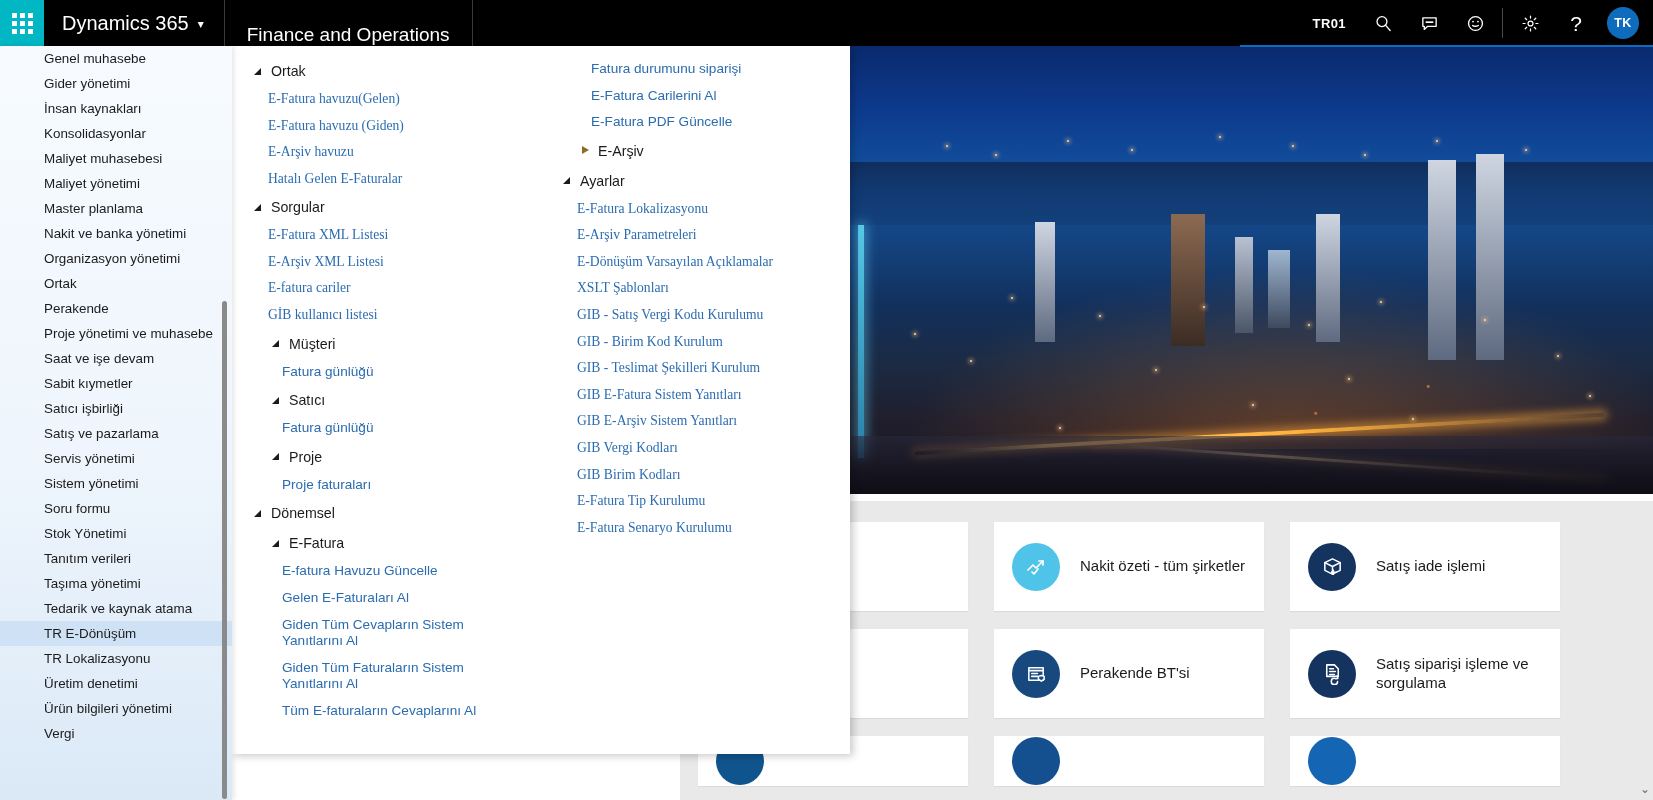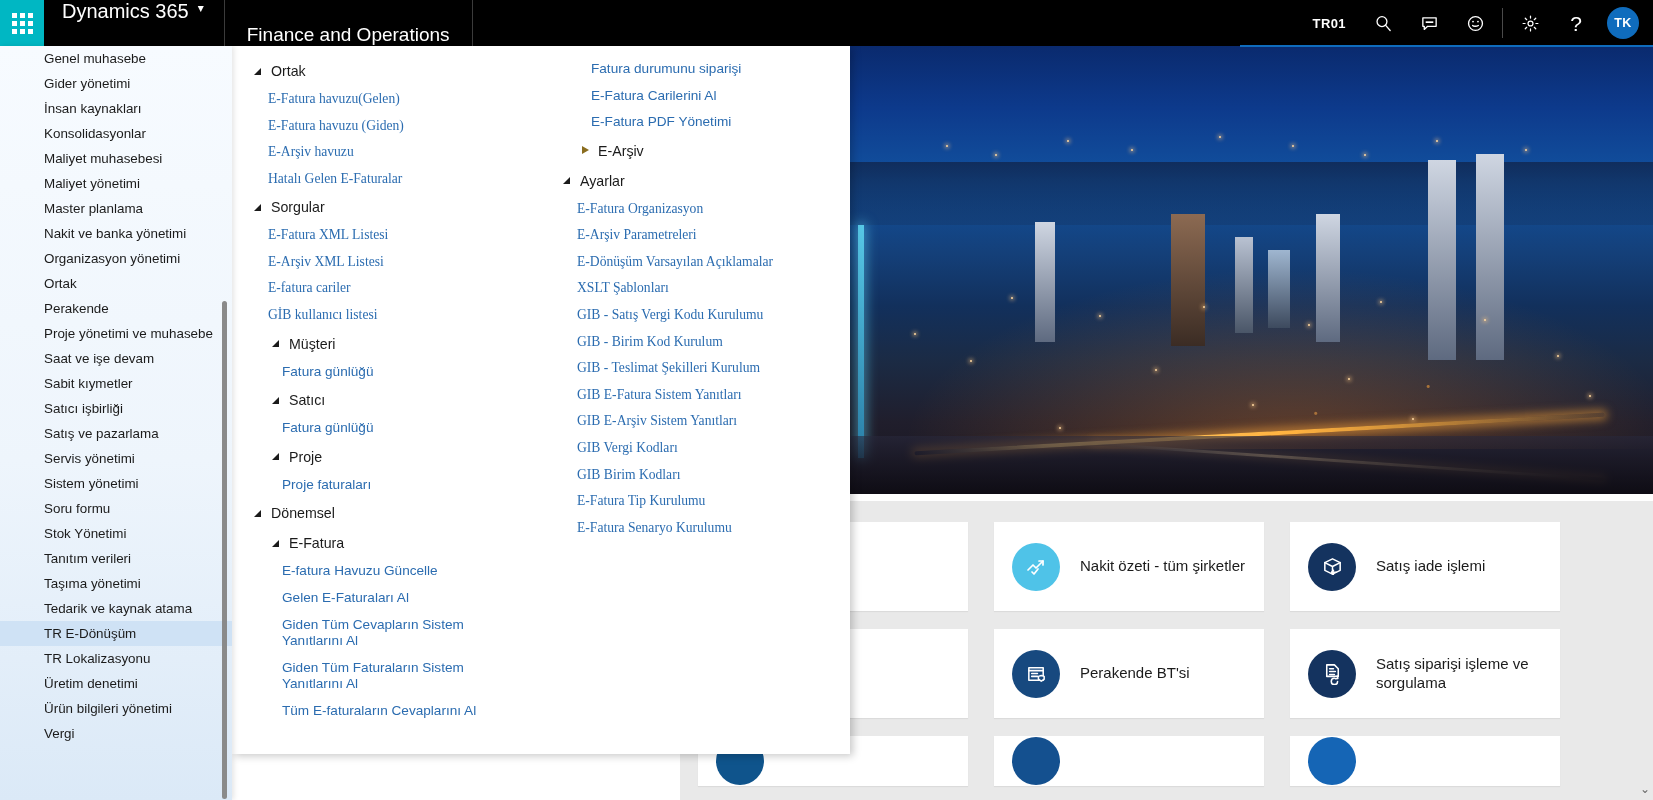--- a/index.html
+++ b/index.html
@@ -16,21 +16,21 @@
     position:absolute; left:0; top:0; width:1653px; height:46px;
     background:#000000; display:flex; align-items:stretch; z-index:60;
   }
   #waffle{
     width:44px; height:46px; background:#00b7c3;
     display:flex; align-items:center; justify-content:center; cursor:pointer;
   }
   .waffle-grid{ display:grid; grid-template-columns:repeat(3,5px); grid-template-rows:repeat(3,5px); gap:3px; }
   .waffle-grid i{ background:#fff; display:block; width:5px; height:5px; }
   #brand{
-    display:flex; gap:9px; padding:0 20px 0 18px;
+    display:flex; align-items:center; gap:9px; padding:0 20px 0 18px;
     color:#fff; font-size:20px; font-weight:400; cursor:pointer;
     border-right:1px solid #3b3b3b;
   }
   #brand .chev{ font-size:12px; position:relative; top:1px; }
   #module{
     display:flex; align-items:flex-end; padding:0 22px;
     color:#fff; font-size:19px; border-right:1px solid #3b3b3b; cursor:pointer;
   }
   #nav-spacer{ flex:1 1 auto; }
   #navright{ display:flex; align-items:center; }
@@ -347,30 +347,30 @@
       </div>
       <a class="lnk l2">E-fatura Havuzu Güncelle</a>
       <a class="lnk l2">Gelen E-Faturaları Al</a>
       <a class="lnk l2">Giden Tüm Cevapların Sistem Yanıtlarını Al</a>
       <a class="lnk l2">Giden Tüm Faturaların Sistem Yanıtlarını Al</a>
       <a class="lnk l2">Tüm E-faturaların Cevaplarını Al</a>
     </div>
   <div class="mcol" id="col2">
       <a class="lnk l2">Fatura durumunu siparişi</a>
       <a class="lnk l2">E-Fatura Carilerini Al</a>
-      <a class="lnk l2">E-Fatura PDF Yönetimi</a>
+      <a class="lnk l2">E-Fatura PDF Güncelle</a>
       <div class="grp ind2">
         <span class="tri tri-closed"></span>
         <span>E-Arşiv</span>
       </div>
       <div class="grp ind1">
         <span class="tri tri-open"></span>
         <span>Ayarlar</span>
       </div>
-      <a class="lnk l1">E-Fatura Organizasyon</a>
+      <a class="lnk l1">E-Fatura Lokalizasyonu</a>
       <a class="lnk l1">E-Arşiv Parametreleri</a>
       <a class="lnk l1">E-Dönüşüm Varsayılan Açıklamalar</a>
       <a class="lnk l1">XSLT Şablonları</a>
       <a class="lnk l1">GIB - Satış Vergi Kodu Kurulumu</a>
       <a class="lnk l1">GIB - Birim Kod Kurulum</a>
       <a class="lnk l1">GIB - Teslimat Şekilleri Kurulum</a>
       <a class="lnk l1">GIB E-Fatura Sistem Yanıtları</a>
       <a class="lnk l1">GIB E-Arşiv Sistem Yanıtları</a>
       <a class="lnk l1">GIB Vergi Kodları</a>
       <a class="lnk l1">GIB Birim Kodları</a>

